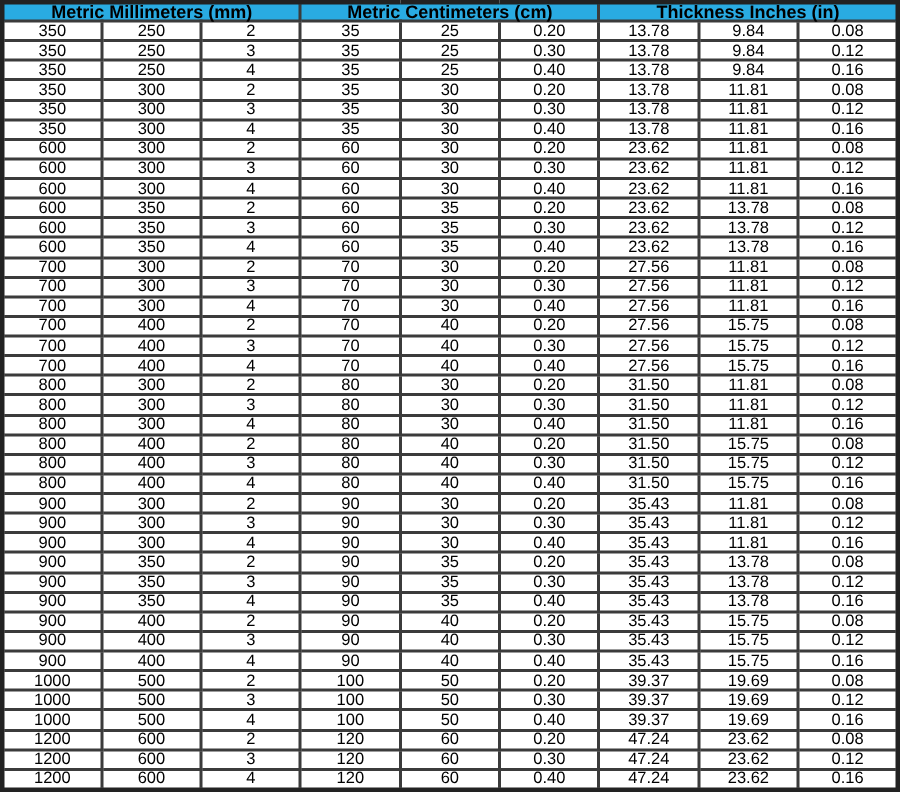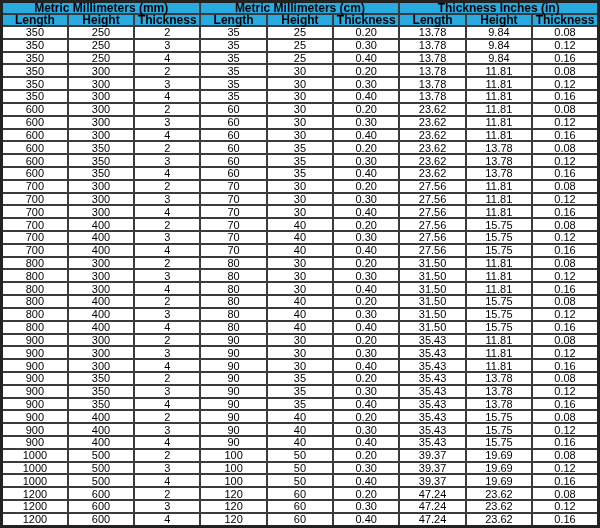--- a/index.html
+++ b/index.html
@@ -41,33 +41,22 @@
     <col style="width:11.11%">
       <col style="width:11.11%">
       <col style="width:11.11%">
     <col style="width:11.12%">
       <col style="width:11.12%">
       <col style="width:11.12%">
   </colgroup>
   <thead>
     <tr class="group-row">
       <th colspan="3">Metric Millimeters (mm)</th>
-      <th colspan="3">Metric Millimeters (cm)</th>
+      <th colspan="3">Metric Centimeters (cm)</th>
       <th colspan="3">Thickness Inches (in)</th>
-    </tr>
-    <tr class="col-row">
-      <th>Length</th>
-      <th>Height</th>
-      <th>Thickness</th>
-      <th>Length</th>
-      <th>Height</th>
-      <th>Thickness</th>
-      <th>Length</th>
-      <th>Height</th>
-      <th>Thickness</th>
     </tr>
   </thead>
   <tbody>
       <tr>
         <td>350</td>
         <td>250</td>
         <td>2</td>
         <td>35</td>
         <td>25</td>
         <td>0.20</td>

